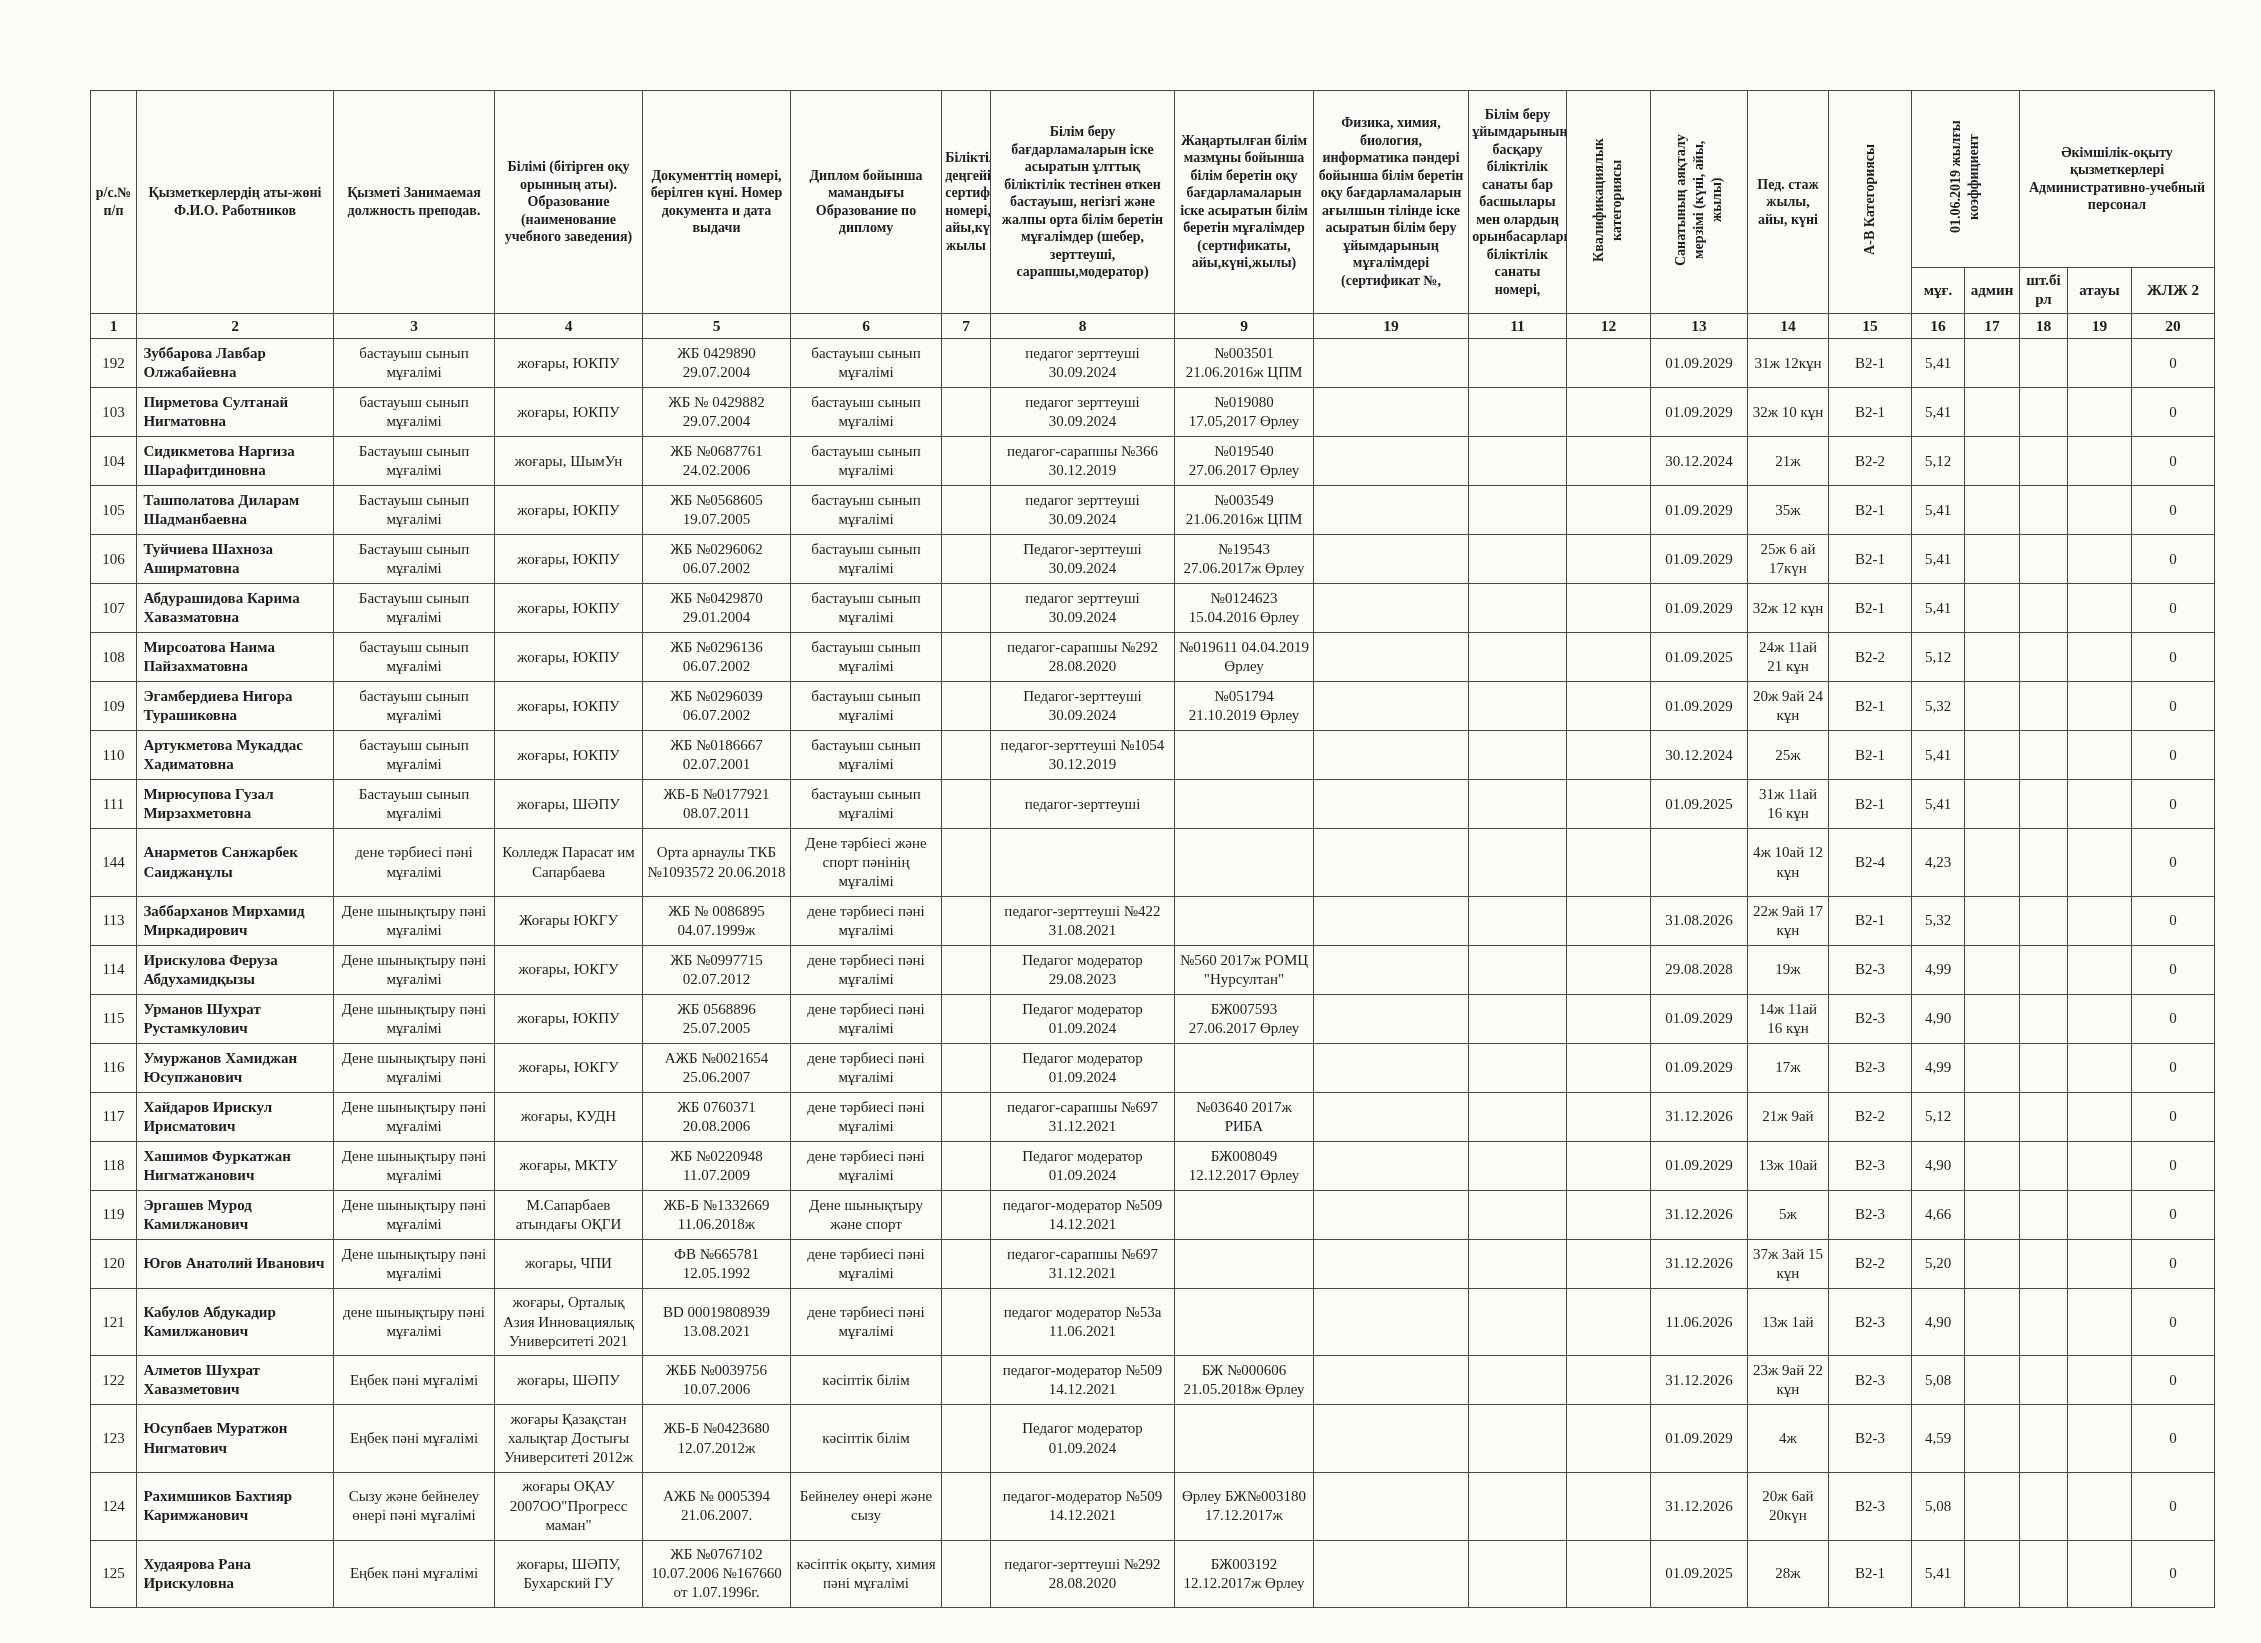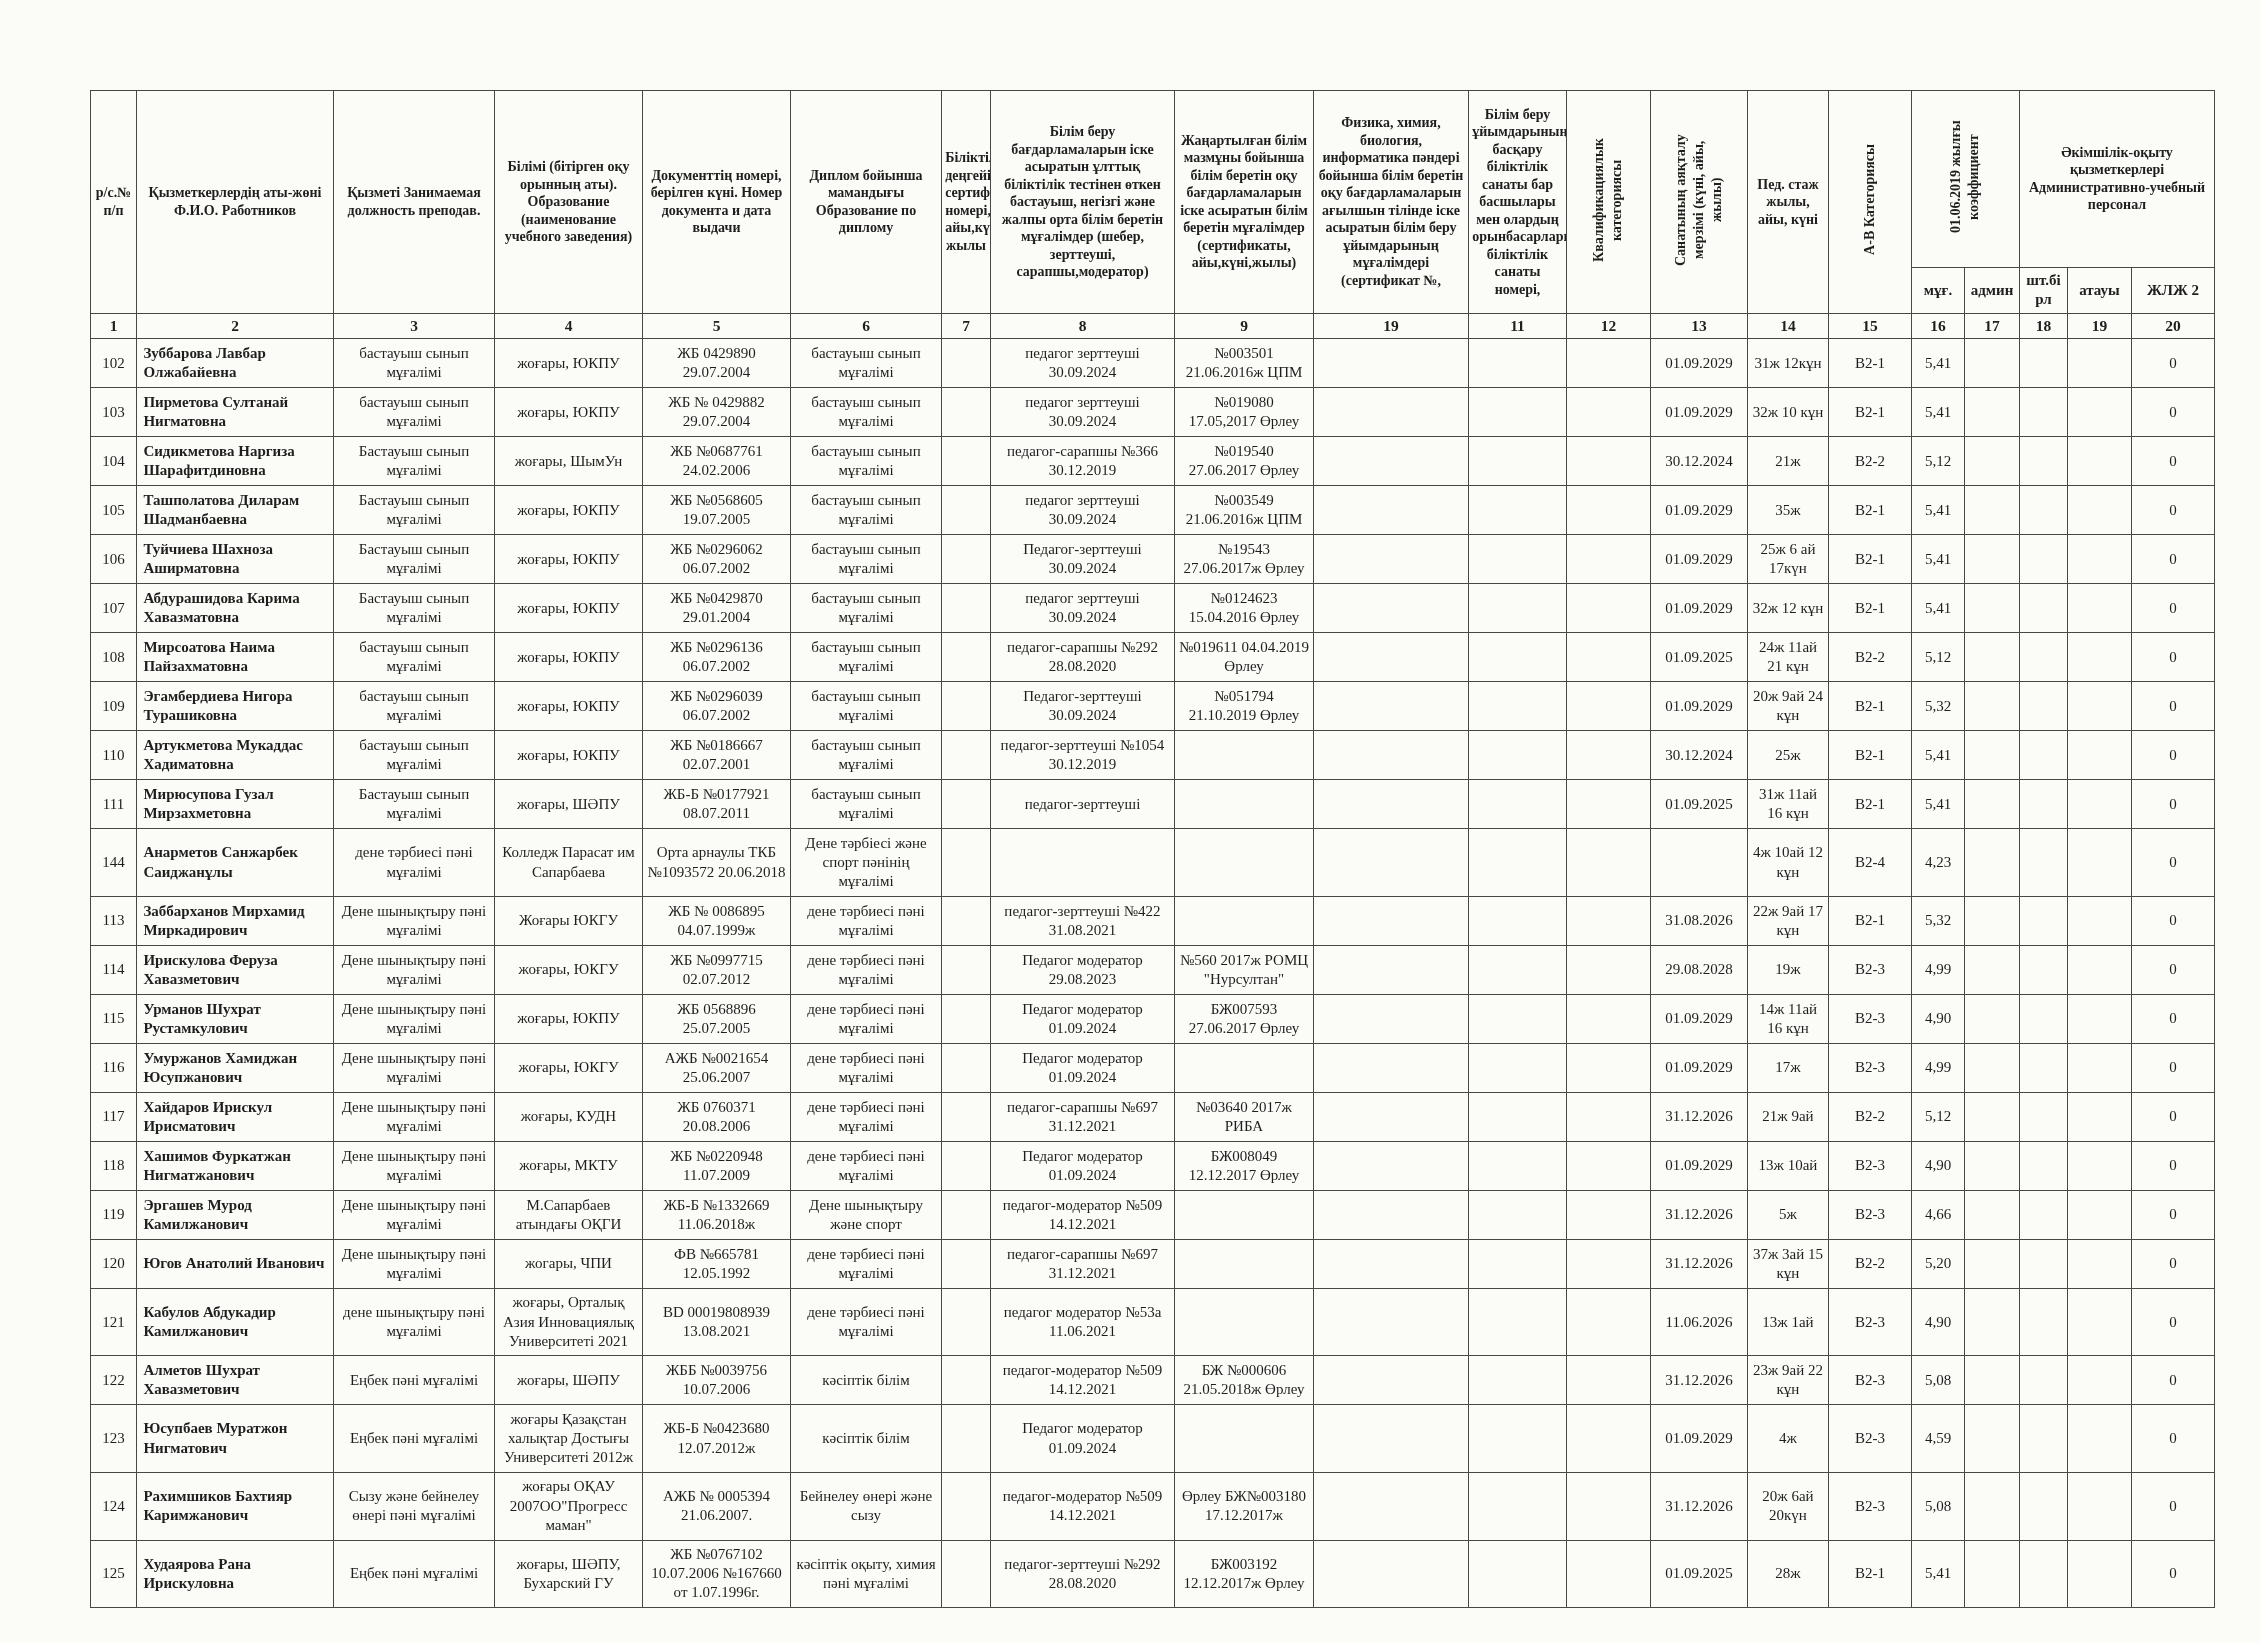--- a/index.html
+++ b/index.html
@@ -119,21 +119,21 @@
           <th>15</th>
           <th>16</th>
           <th>17</th>
           <th>18</th>
           <th>19</th>
           <th>20</th>
         </tr>
       </thead>
     <tbody id="tbody">
         <tr>
-          <td>102</td>
+          <td>192</td>
           <td class="name-cell">Зуббарова Лавбар Олжабайевна</td>
           <td>бастауыш сынып мұғалімі</td>
           <td>жоғары, ЮКПУ</td>
           <td>ЖБ 0429890 29.07.2004</td>
           <td>бастауыш сынып мұғалімі</td>
           <td></td>
           <td>педагог зерттеуші 30.09.2024</td>
           <td>№003501  21.06.2016ж ЦПМ</td>
           <td></td>
           <td></td>
@@ -384,21 +384,21 @@
           <td>22ж 9ай 17 кұн</td>
           <td>В2-1</td>
           <td>5,32</td>
           <td></td>
           <td></td>
           <td></td>
           <td>0</td>
         </tr>
         <tr>
           <td>114</td>
-          <td class="name-cell">Ирискулова Феруза Хавазметович</td>
+          <td class="name-cell">Ирискулова Феруза Абдухамидқызы</td>
           <td>Дене шынықтыру пәні мұғалімі</td>
           <td>жоғары, ЮКГУ</td>
           <td>ЖБ №0997715 02.07.2012</td>
           <td>дене тәрбиесі пәні мұғалімі</td>
           <td></td>
           <td>Педагог модератор 29.08.2023</td>
           <td>№560 2017ж РОМЦ "Нурсултан"</td>
           <td></td>
           <td></td>
           <td></td>

